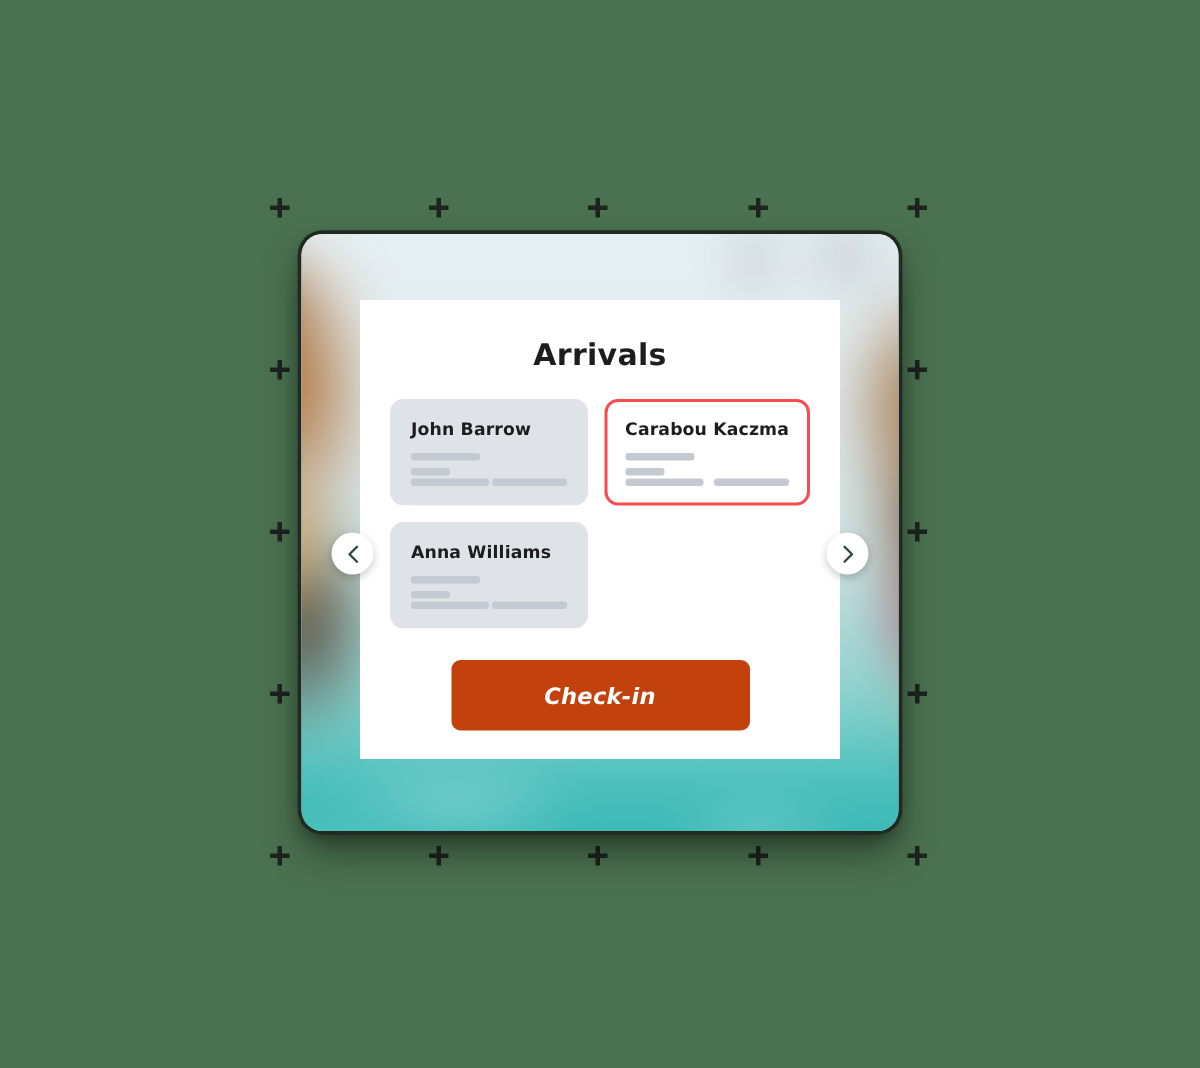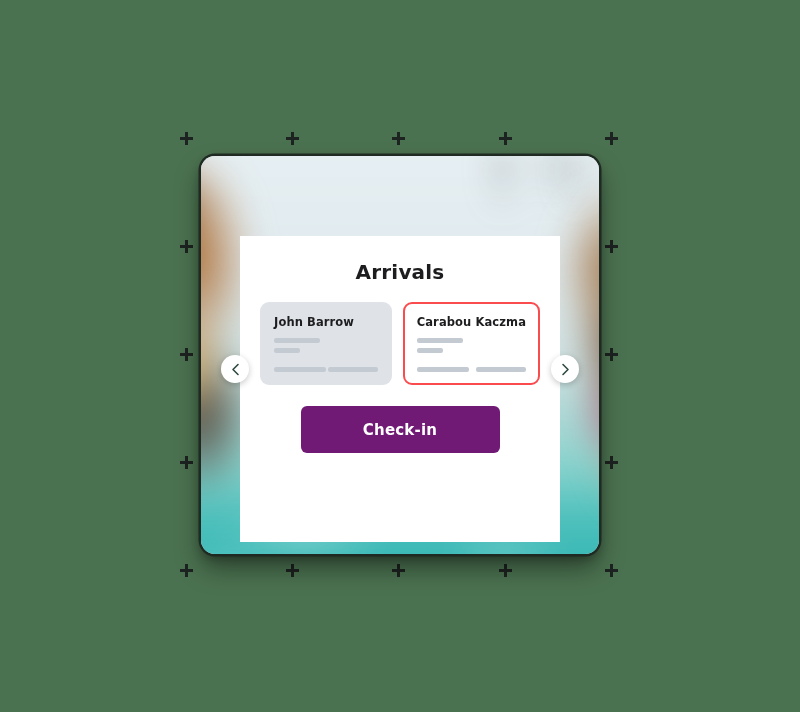--- a/index.html
+++ b/index.html
@@ -111,21 +111,20 @@
 
   
   #panel {
     position: absolute;
     left: 39px;
     top: 44px;
     width: 320px;
     height: 306px;
     background: #ffffff;
     padding: 18px 20px 20px;
-    margin-top: 36px;
   }
 
   .panel-title {
     text-align: center;
     font-size: 20px;
     font-weight: 700;
     letter-spacing: 0.2px;
     color: #1d1d1f;
     margin: 6px 0 18px;
   }
@@ -135,21 +134,21 @@
     display: grid;
     grid-template-columns: 1fr 1fr;
     gap: 11px 11px;
   }
 
   .person-card {
     background: #dfe3e8;
     border: 2px solid transparent;
     border-radius: 9px;
     padding: 11px 12px 12px;
-    height: 83px;
+    height: 71px;
     position: relative;
   }
   .person-card.selected {
     background: #ffffff;
     border-color: #fa4b4f;
   }
 
   .person-name {
     font-size: 11.5px;
     font-weight: 700;
@@ -195,29 +194,30 @@
   .nav-prev { left: 20px; }
   .nav-next { right: 20px; }
   .nav-arrow svg { display: block; }
 
   
   .checkin-btn {
     display: block;
     margin: 21px auto 0;
     width: 199px;
     height: 47px;
-    background: #701a75;
+    background: #c2410c;
     border: none;
     border-radius: 6px;
     color: #ffffff;
     font-family: "DejaVu Sans", "Liberation Sans", sans-serif;
     font-size: 15px;
     font-weight: 700;
     letter-spacing: 0.2px;
     cursor: pointer;
+    font-style: italic;
   }
 </style>
 </head>
 <body>
 
 <div id="handles">
     <div class="handle" style="left: 186px; top: 138px;"></div>
     <div class="handle" style="left: 186px; top: 246px;"></div>
     <div class="handle" style="left: 186px; top: 354px;"></div>
     <div class="handle" style="left: 186px; top: 462px;"></div>
@@ -275,17 +275,26 @@
         </div>
         <div class="person-card selected">
           <div class="person-name">Carabou Kaczma</div>
           <div class="bar bar-a"></div>
           <div class="bar bar-b"></div>
           <div class="card-footer">
             <div class="bar bar-c"></div>
             <div class="bar bar-d"></div>
           </div>
         </div>
+        <div class="person-card">
+          <div class="person-name">Anna Williams</div>
+          <div class="bar bar-a"></div>
+          <div class="bar bar-b"></div>
+          <div class="card-footer">
+            <div class="bar bar-c"></div>
+            <div class="bar bar-d"></div>
+          </div>
+        </div>
       </div>
 
     <button class="checkin-btn">Check-in</button>
   </div>
 </div>
 
 </body></html>

